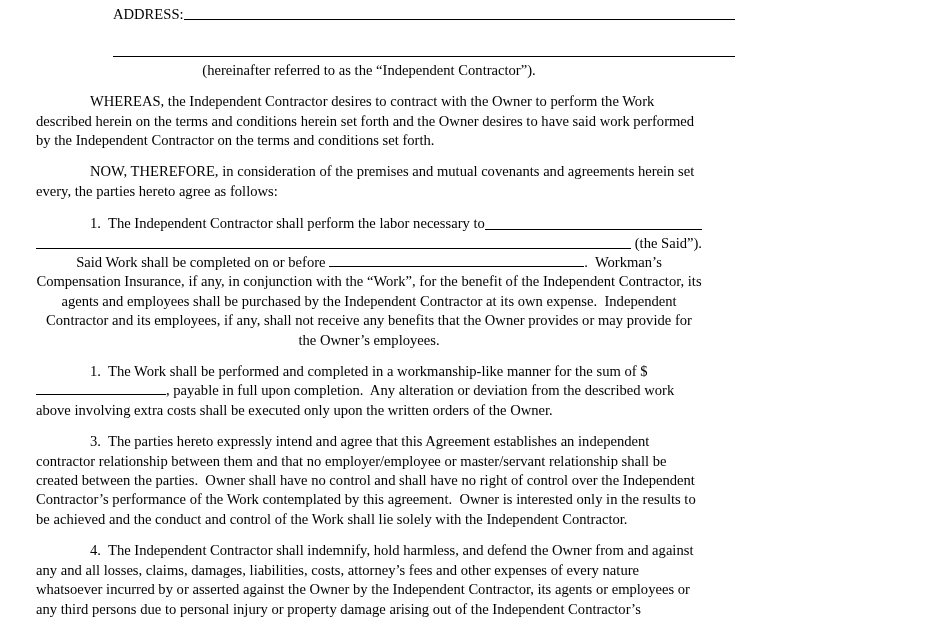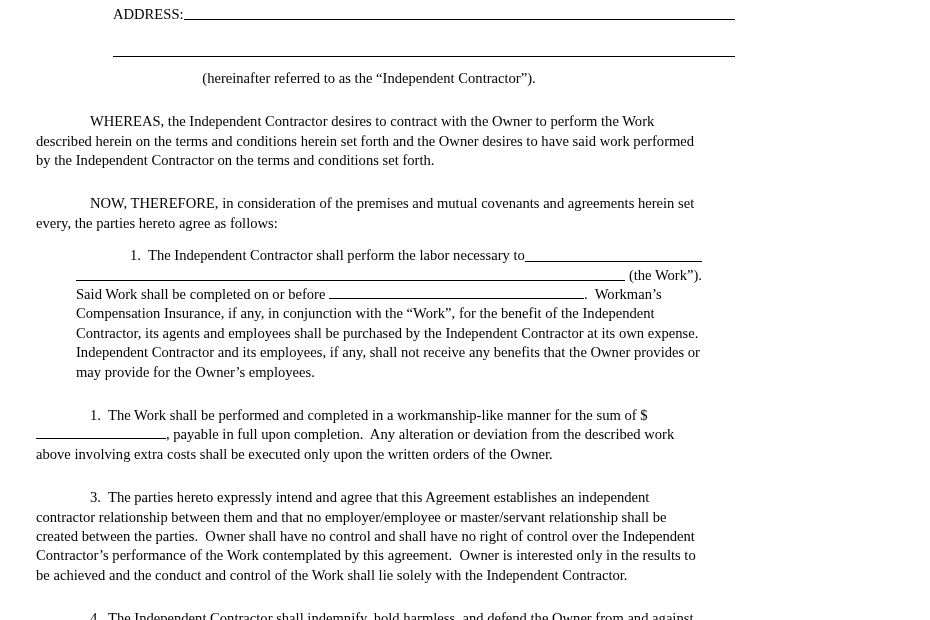--- a/index.html
+++ b/index.html
@@ -21,39 +21,39 @@
   .addr-row { display: flex; align-items: flex-end; height: 19.4px; }
   .addr-gap { height: 17px; }
   .label { white-space: pre; }
   .blank-grow {
     flex: 1 1 auto;
     border-bottom: 1px solid #000;
     margin-bottom: 4px;
     min-width: 10px;
   }
   .center { text-align: center; }
-  .hereinafter { margin-top: 8px; }
+  .hereinafter { margin-top: 0px; }
   .witness { margin-top: 11px; }
   p.body {
     margin-top: 12px;
     white-space: pre-wrap;
   }
-  p.indent { text-indent: 54px; margin-top: 24px; }
-  .clause { margin-top: 13px; margin-left: 40px; }
+  p.indent { text-indent: 54px; }
+  .clause { margin-top: 13px; }
   .line { display: flex; align-items: flex-end; height: 19.4px; }
   .line .lead { padding-left: 54px; white-space: pre; }
   .line .tail { padding-left: 4px; white-space: pre; }
   .iblank {
     display: inline-block;
     border-bottom: 1px solid #000;
     height: 0.85em;
   }
   .iblank.w255 { width: 255px; }
   .iblank.w130 { width: 130px; }
-  p.nomargin { margin-top: 0; }
+  p.nomargin { margin-top: 0; text-align: center; }
 </style>
 </head>
 <body>
 
 <div class="page">
 
   <div class="address-block">
     <div class="addr-row">
       <span class="label">ADDRESS:</span>
       <span class="blank-grow"></span>
@@ -71,21 +71,21 @@
 
   <p class="body indent">NOW, THEREFORE, in consideration of the premises and mutual covenants and agreements herein set every, the parties hereto agree as follows:</p>
 
   <div class="clause">
     <div class="line">
       <span class="lead">1.  The Independent Contractor shall perform the labor necessary to</span>
       <span class="blank-grow"></span>
     </div>
     <div class="line">
       <span class="blank-grow"></span>
-      <span class="tail">(the Work”).</span>
+      <span class="tail">(the Said”).</span>
     </div>
     <p class="body nomargin"><span>Said Work shall be completed on or before </span><span class="iblank w255"></span><span>.  Workman’s Compensation Insurance, if any, in conjunction with the “Work”, for the benefit of the Independent Contractor, its agents and employees shall be purchased by the Independent Contractor at its own expense.  Independent Contractor and its employees, if any, shall not receive any benefits that the Owner provides or may provide for the Owner’s employees.</span></p>
   </div>
 
   <p class="body indent"><span>1.  The Work shall be performed and completed in a workmanship-like manner for the sum of $ </span><span class="iblank w130"></span><span>, payable in full upon completion.  Any alteration or deviation from the described work above involving extra costs shall be executed only upon the written orders of the Owner.</span></p>
 
   <p class="body indent">3.  The parties hereto expressly intend and agree that this Agreement establishes an independent contractor relationship between them and that no employer/employee or master/servant relationship shall be created between the parties.  Owner shall have no control and shall have no right of control over the Independent Contractor’s performance of the Work contemplated by this agreement.  Owner is interested only in the results to be achieved and the conduct and control of the Work shall lie solely with the Independent Contractor.</p>
 
   <p class="body indent">4.  The Independent Contractor shall indemnify, hold harmless, and defend the Owner from and against any and all losses, claims, damages, liabilities, costs, attorney’s fees and other expenses of every nature whatsoever incurred by or asserted against the Owner by the Independent Contractor, its agents or employees or any third persons due to personal injury or property damage arising out of the Independent Contractor’s performance of the Work contemplated by this agreement.</p>
 

